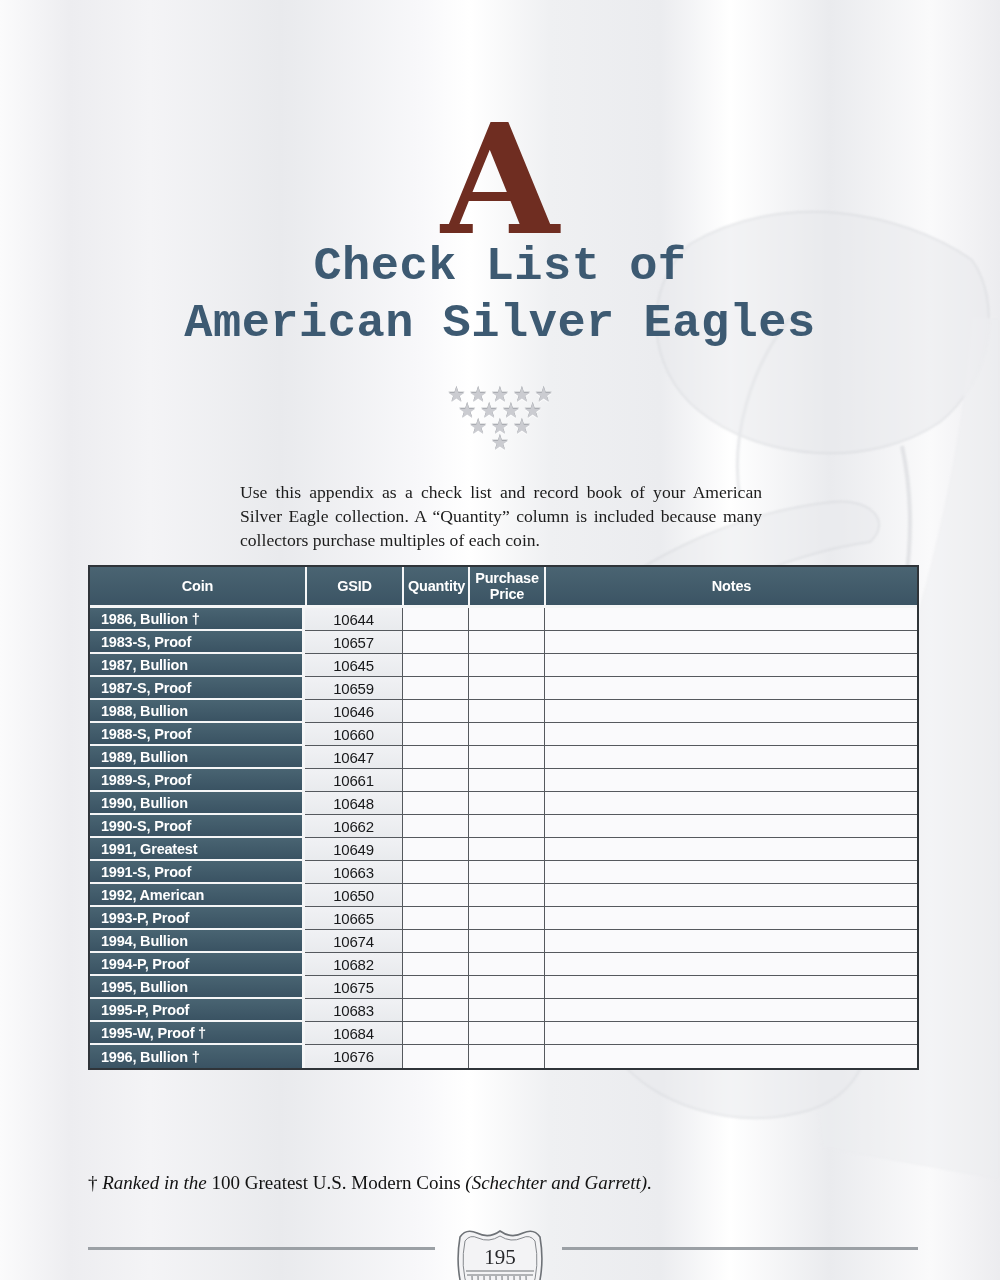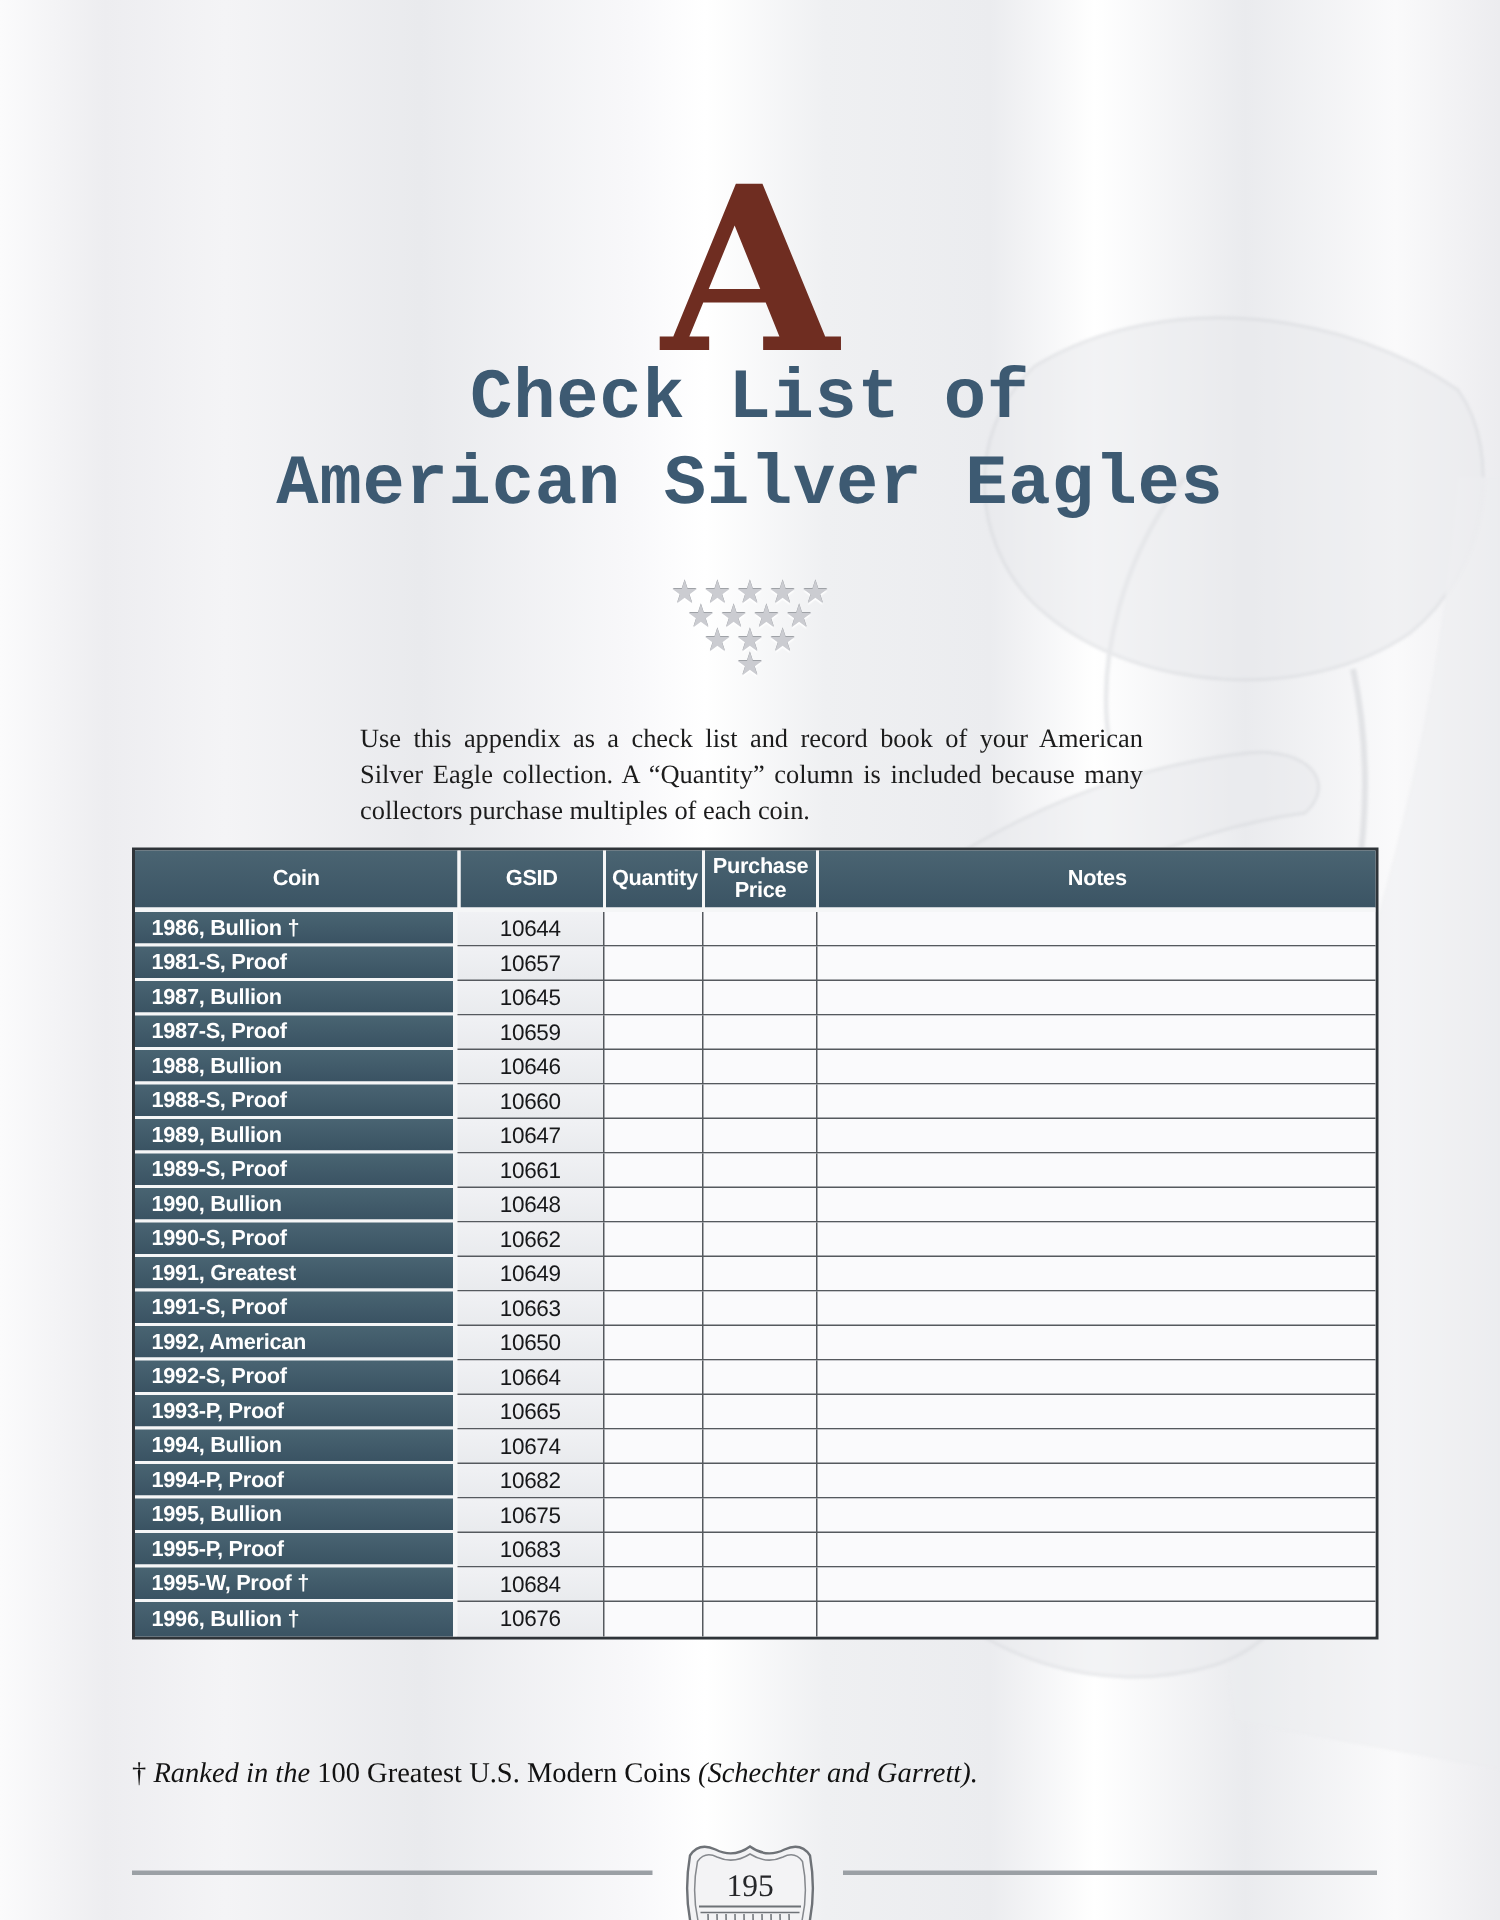--- a/index.html
+++ b/index.html
@@ -136,21 +136,21 @@
       </thead>
       <tbody>
           <tr>
             <td class="coin">1986, Bullion †</td>
             <td class="gsid">10644</td>
             <td class="qty"></td>
             <td class="price"></td>
             <td class="notes"></td>
           </tr>
           <tr>
-            <td class="coin">1981-S, Proof</td>
+            <td class="coin">1983-S, Proof</td>
             <td class="gsid">10657</td>
             <td class="qty"></td>
             <td class="price"></td>
             <td class="notes"></td>
           </tr>
           <tr>
             <td class="coin">1987, Bullion</td>
             <td class="gsid">10645</td>
             <td class="qty"></td>
             <td class="price"></td>
@@ -215,27 +215,20 @@
           <tr>
             <td class="coin">1991-S, Proof</td>
             <td class="gsid">10663</td>
             <td class="qty"></td>
             <td class="price"></td>
             <td class="notes"></td>
           </tr>
           <tr>
             <td class="coin">1992, American</td>
             <td class="gsid">10650</td>
-            <td class="qty"></td>
-            <td class="price"></td>
-            <td class="notes"></td>
-          </tr>
-          <tr>
-            <td class="coin">1992-S, Proof</td>
-            <td class="gsid">10664</td>
             <td class="qty"></td>
             <td class="price"></td>
             <td class="notes"></td>
           </tr>
           <tr>
             <td class="coin">1993-P, Proof</td>
             <td class="gsid">10665</td>
             <td class="qty"></td>
             <td class="price"></td>
             <td class="notes"></td>

